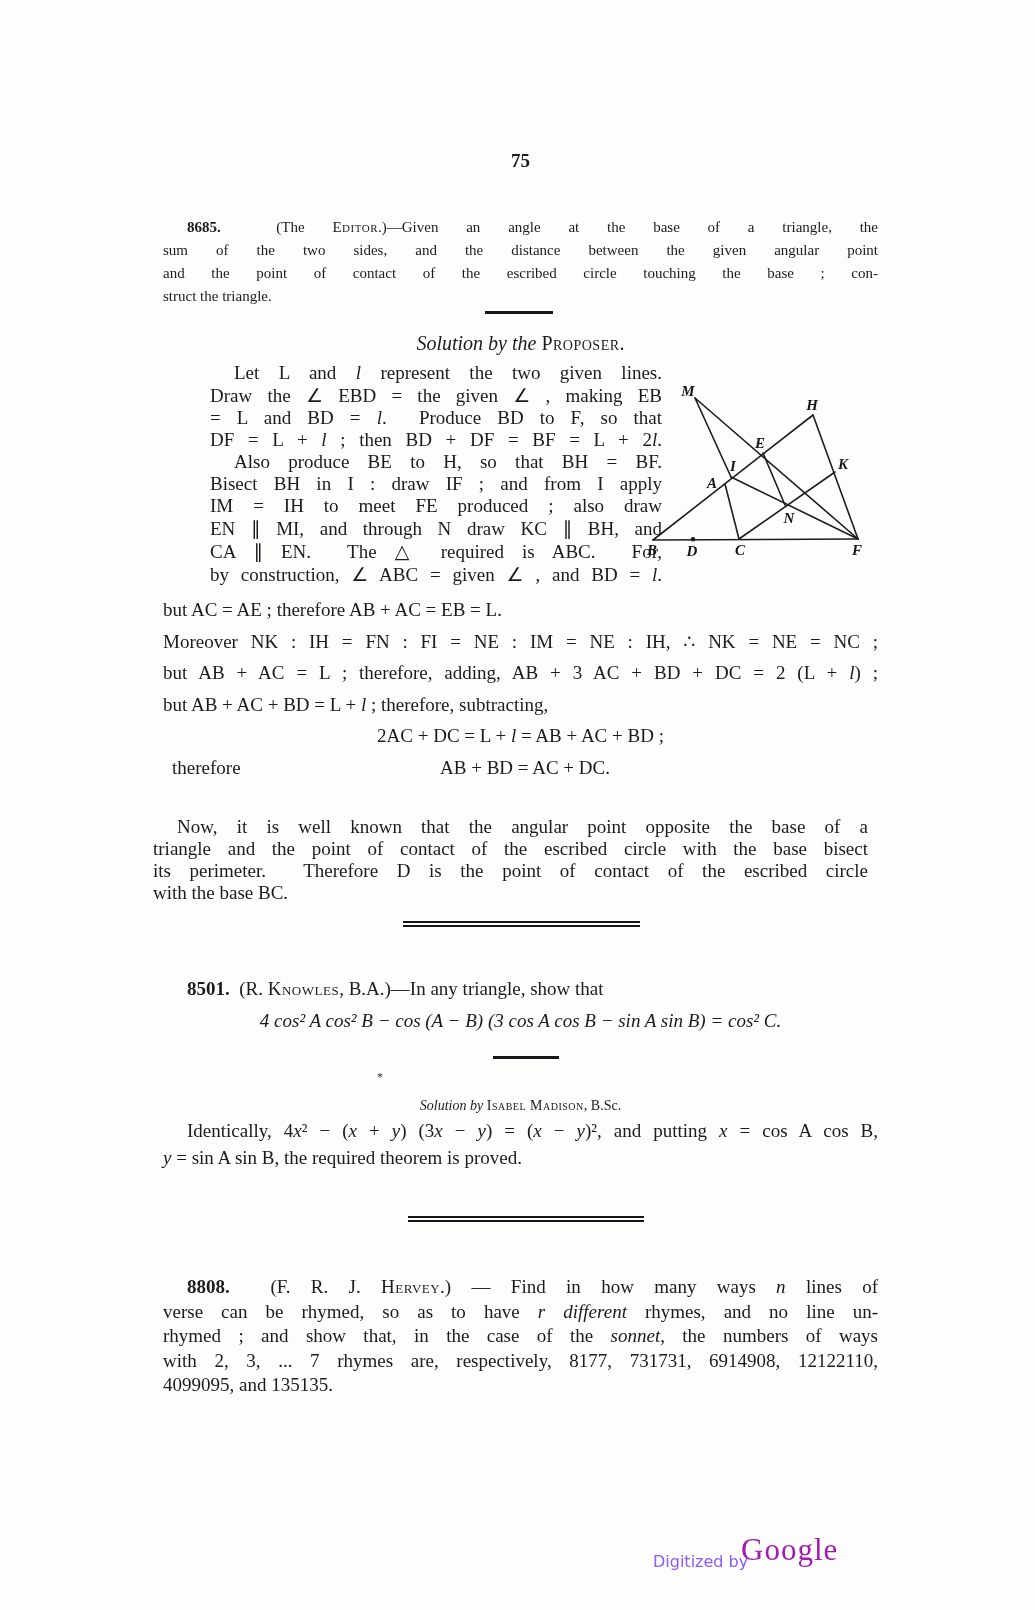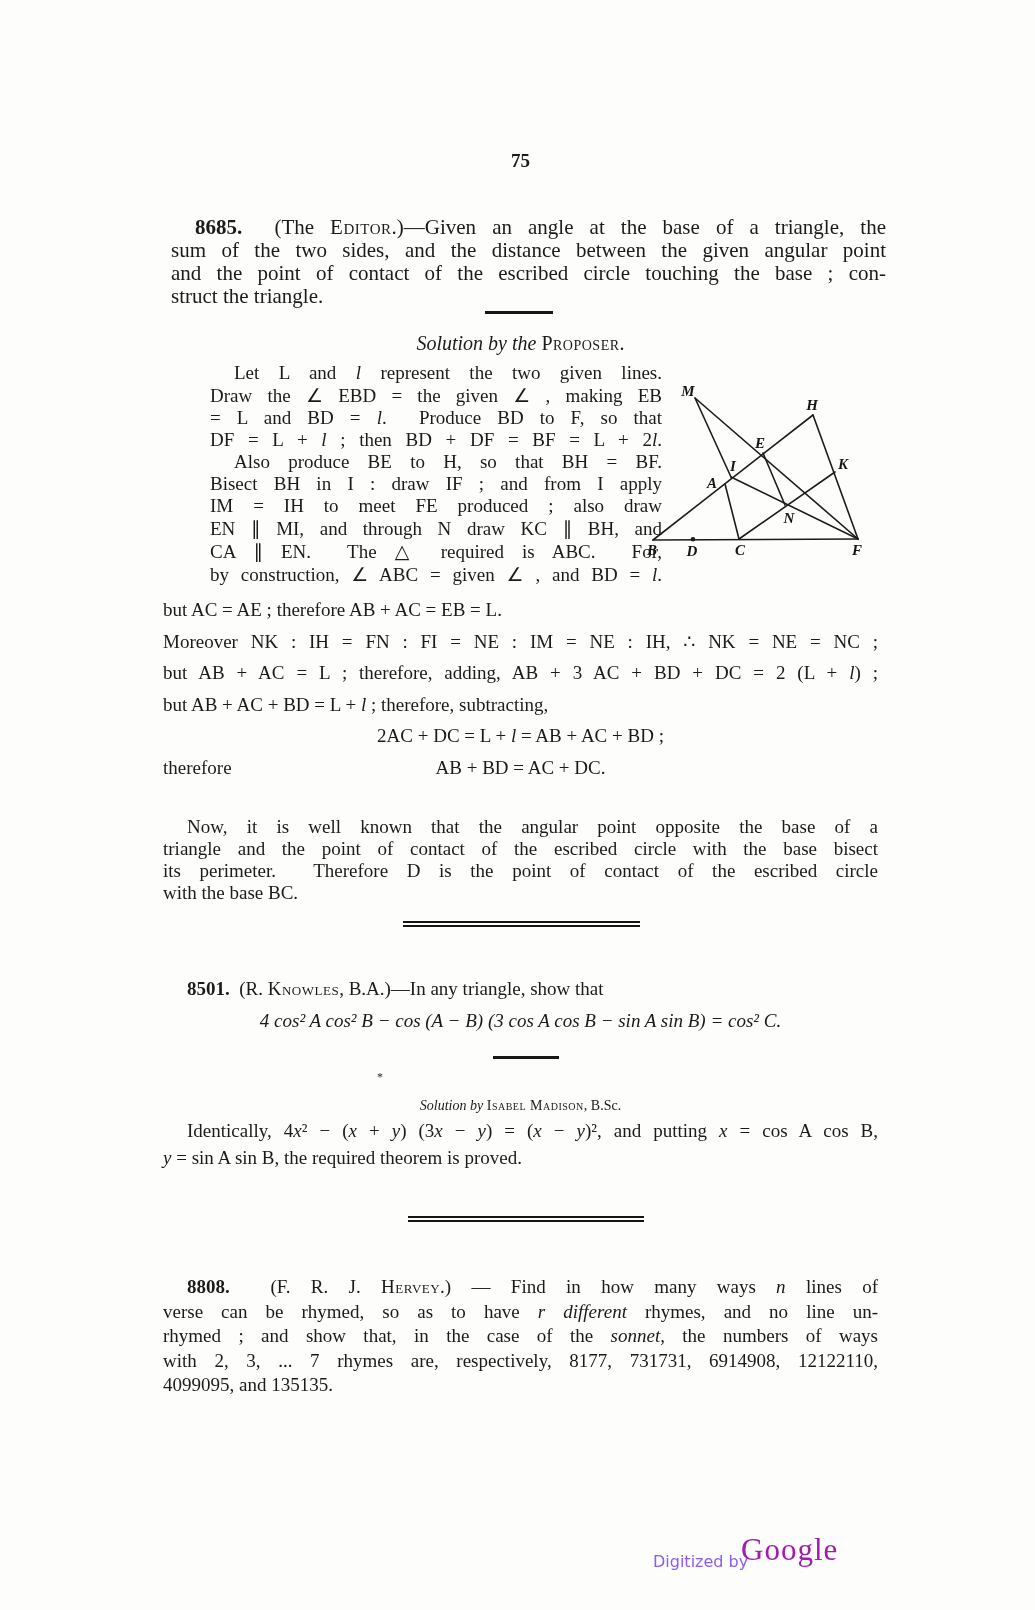--- a/index.html
+++ b/index.html
@@ -13,30 +13,30 @@
   .line.last { text-align-last:left; }
   .ind { text-indent:24px; }
   .ctr { text-align:center; text-align-last:center; }
   .sc { font-variant:small-caps; letter-spacing:0.5px; }
   .y  { font-family:"DejaVu Sans",sans-serif; }
   i { font-style:italic;text-align:center; }
   b { font-weight:bold; }
 
   #page-number { top:150px; left:163px; width:715px; font-size:19px; font-weight:bold; text-align:center; }
 
-  #p8685-statement { top:216px; left:163px; width:715px; font-size:21px; line-height:23px;margin-left:8px; }
+  #p8685-statement { top:216px; left:163px; width:715px; font-size:15px; line-height:23px; }
   #rule-1 { top:311px; left:485px; width:68px; border-top:3px solid #171717; }
   #sol-heading-1 { top:332px; left:163px; width:715px; font-size:20px; }
   #p8685-solution-col { top:362px; left:163px; width:452px; font-size:19px; line-height:22px;margin-left:47px; }
 
   #p8685-derivation { top:594px; left:163px; width:715px; font-size:19px; line-height:31.5px; }
-  #therefore-row { position:relative; }
+  #therefore-row { position:relative;margin-left:9px; }
   #therefore-label { position:absolute; left:0; top:0; }
 
-  #p8685-closing { top:816px; left:163px; width:715px; font-size:19px; line-height:22px; }
+  #p8685-closing { top:816px; left:153px; width:715px; font-size:19px; line-height:22px; }
 
   .double-rule { height:2px; border-top:2px solid #141414; border-bottom:2px solid #141414; }
   #double-rule-1 { top:921px; left:403px; width:237px; }
 
   #p8501-statement { top:978px; left:163px; width:715px; font-size:19px; }
   #p8501-equation  { top:1010px; left:163px; width:715px; font-size:19px; text-align:center;font-style:italic; }
   #rule-2 { top:1056px; left:493px; width:66px; border-top:3px solid #171717; }
   #sol-heading-2 { top:1082px; left:163px; width:715px; font-size:14px;margin-top:16px; }
   #artifact-mark { top:1070px; left:377px; font-size:12px; color:#2a2a2a; }
   #p8501-solution { top:1118px; left:163px; width:715px; font-size:19px; line-height:26.5px; }

